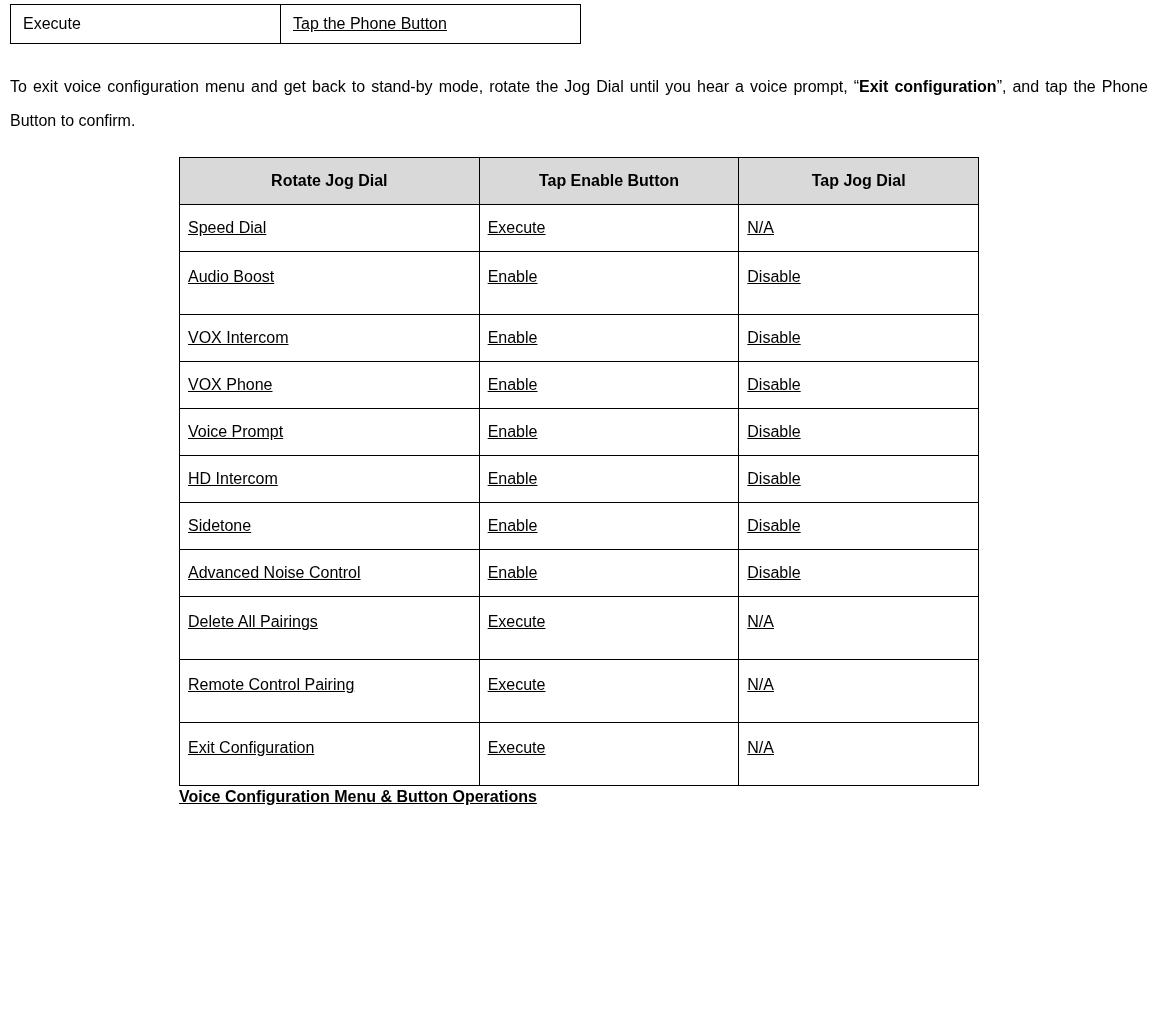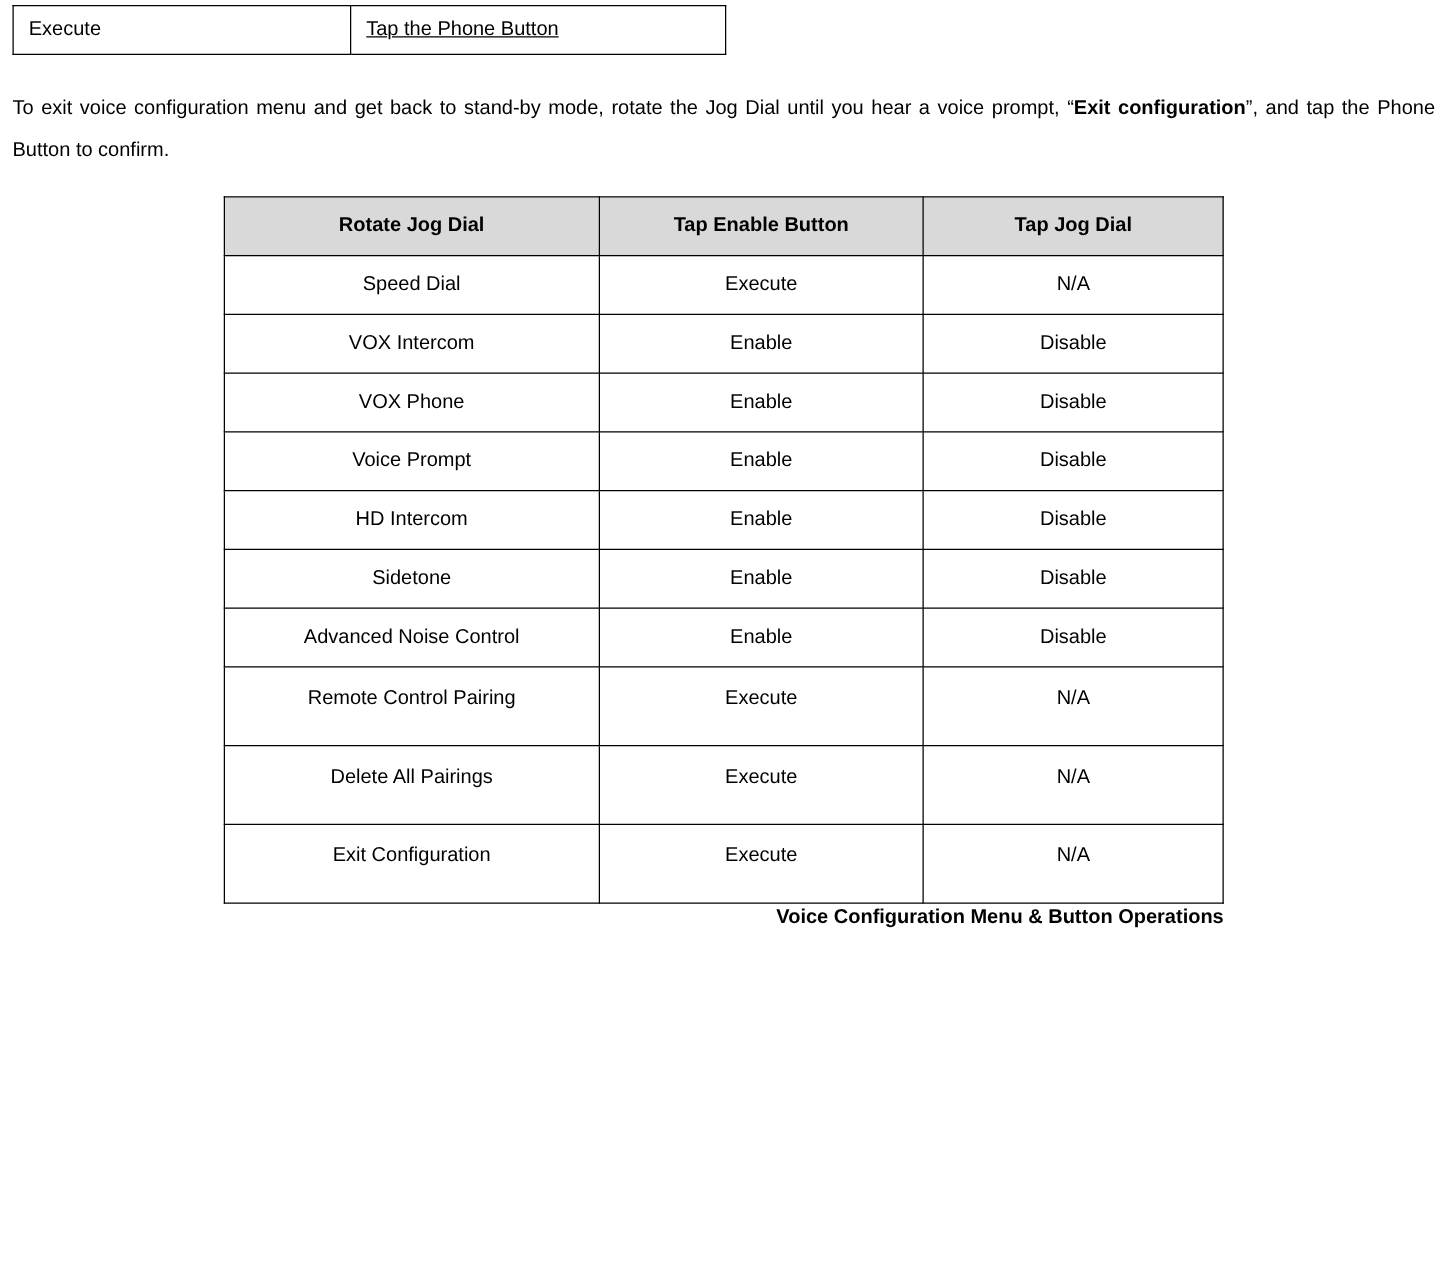--- a/index.html
+++ b/index.html
@@ -49,34 +49,35 @@
     }
     .main-table th {
       border: 1px solid #000;
       background: #d9d9d9;
       font-weight: bold;
       text-align: center;
       padding: 14px 16px;
     }
     .main-table td {
       border: 1px solid #000;
-      text-align: center;
       padding: 14px 8px;
       vertical-align: middle;
+      text-decoration: underline;
     }
     .main-table tr.tall td {
       padding: 16px 8px 28px 8px;
     }
     .main-table col.c1 { width: 300px; }
     .main-table col.c2 { width: 260px; }
     .main-table col.c3 { width: 240px; }
     .caption {
-      text-align: right;
+      text-align: left;
       font-weight: bold;
       margin-top: 2px;
+      text-decoration: underline;
     }
   </style>
 </head>
 <body>
 
 <table class="top-table">
   <tbody>
       <tr>
     <td class="col1">Execute</td>
     <td class="col2">Tap the Phone Button</td>
@@ -102,20 +103,25 @@
           <th>Tap Enable Button</th>
           <th>Tap Jog Dial</th>
         </tr>
       </thead>
       <tbody id="main-tbody">
       <tr>
             <td>Speed Dial</td>
             <td>Execute</td>
             <td>N/A</td>
           </tr>
+          <tr class="tall">
+            <td>Audio Boost</td>
+            <td>Enable</td>
+            <td>Disable</td>
+          </tr>
           <tr>
             <td>VOX Intercom</td>
             <td>Enable</td>
             <td>Disable</td>
           </tr>
           <tr>
             <td>VOX Phone</td>
             <td>Enable</td>
             <td>Disable</td>
           </tr>
@@ -133,26 +139,26 @@
             <td>Sidetone</td>
             <td>Enable</td>
             <td>Disable</td>
           </tr>
           <tr>
             <td>Advanced Noise Control</td>
             <td>Enable</td>
             <td>Disable</td>
           </tr>
           <tr class="tall">
-            <td>Remote Control Pairing</td>
+            <td>Delete All Pairings</td>
             <td>Execute</td>
             <td>N/A</td>
           </tr>
           <tr class="tall">
-            <td>Delete All Pairings</td>
+            <td>Remote Control Pairing</td>
             <td>Execute</td>
             <td>N/A</td>
           </tr>
           <tr class="tall">
             <td>Exit Configuration</td>
             <td>Execute</td>
             <td>N/A</td>
           </tr>
         </tbody>
     </table>

